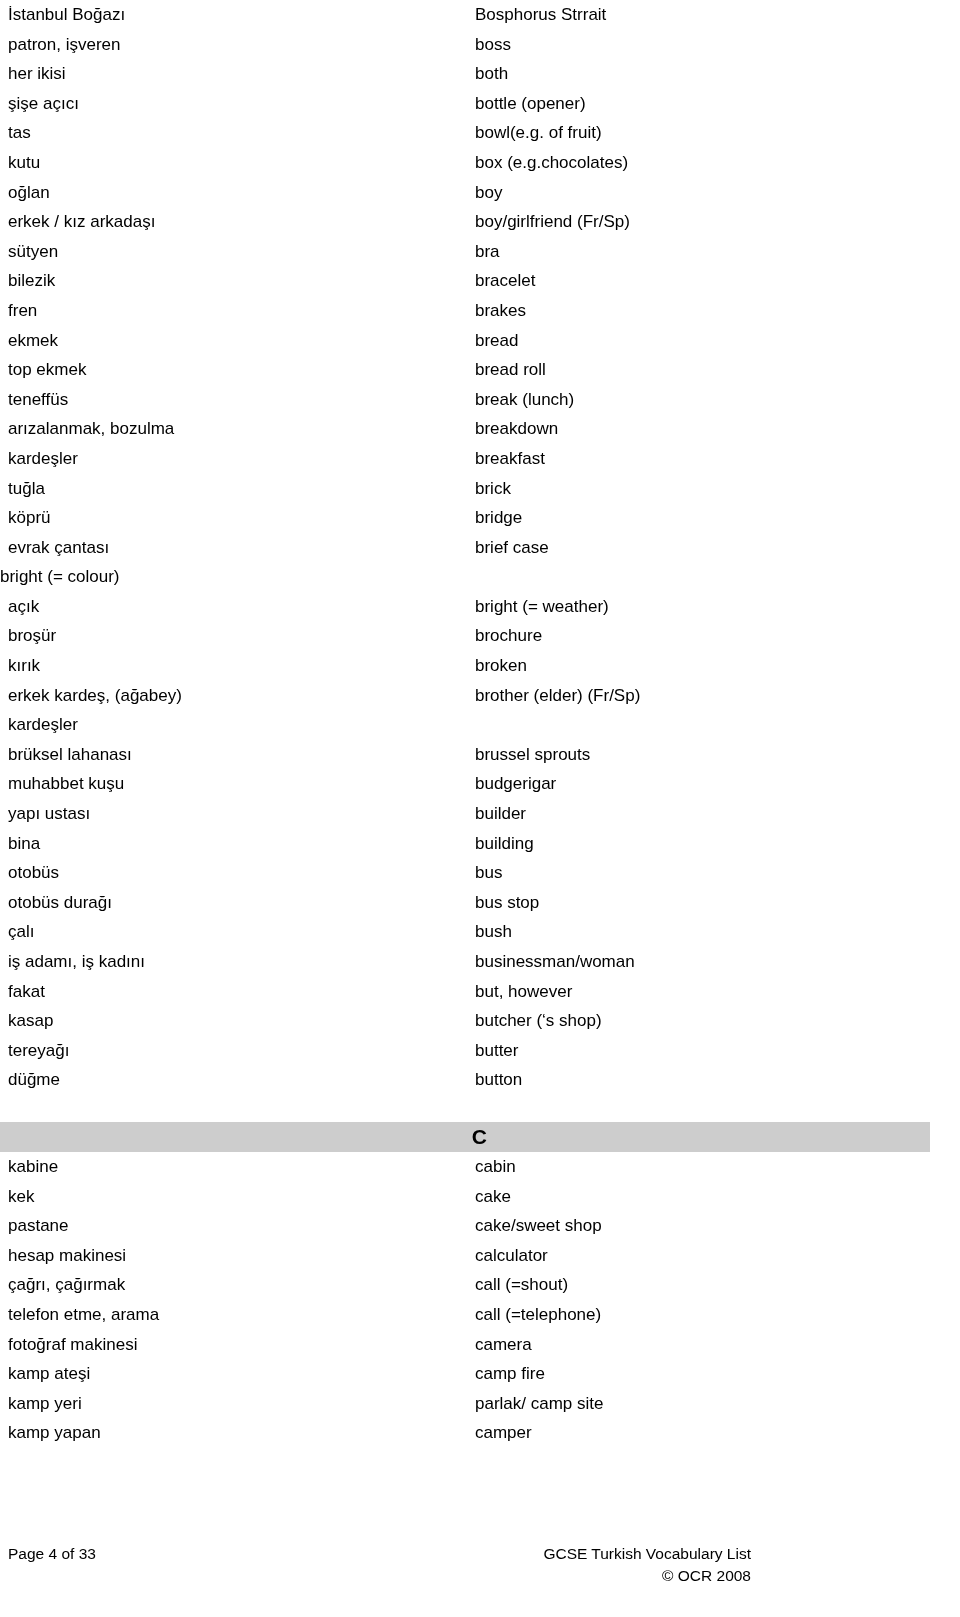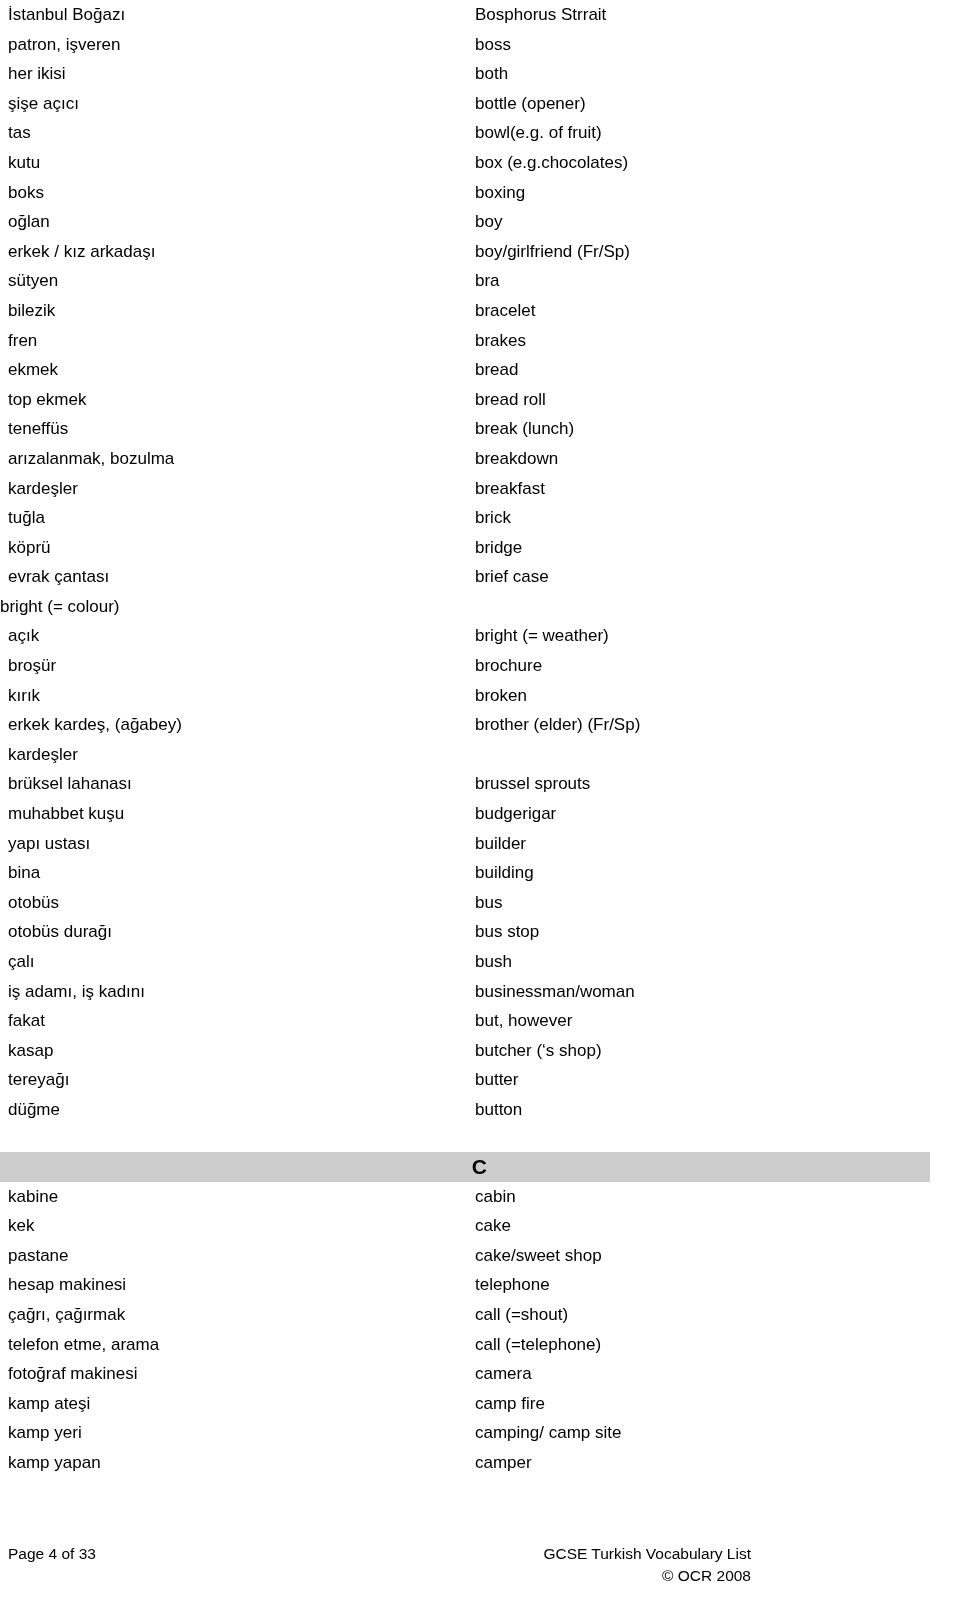--- a/index.html
+++ b/index.html
@@ -122,24 +122,20 @@
         </div>
         <div class="vocab-row">
           <div class="col-source">tas</div>
           <div class="col-target">bowl(e.g. of fruit)</div>
         </div>
         <div class="vocab-row">
           <div class="col-source">kutu</div>
           <div class="col-target">box (e.g.chocolates)</div>
         </div>
         <div class="vocab-row">
-          <div class="col-source">boks</div>
-          <div class="col-target">boxing</div>
-        </div>
-        <div class="vocab-row">
           <div class="col-source">oğlan</div>
           <div class="col-target">boy</div>
         </div>
         <div class="vocab-row">
           <div class="col-source">erkek / kız arkadaşı</div>
           <div class="col-target">boy/girlfriend (Fr/Sp)</div>
         </div>
         <div class="vocab-row">
           <div class="col-source">sütyen</div>
           <div class="col-target">bra</div>
@@ -267,41 +263,41 @@
         <div class="vocab-row">
           <div class="col-source">kek</div>
           <div class="col-target">cake</div>
         </div>
         <div class="vocab-row">
           <div class="col-source">pastane</div>
           <div class="col-target">cake/sweet shop</div>
         </div>
         <div class="vocab-row">
           <div class="col-source">hesap makinesi</div>
-          <div class="col-target">telephone</div>
+          <div class="col-target">calculator</div>
         </div>
         <div class="vocab-row">
           <div class="col-source">çağrı, çağırmak</div>
           <div class="col-target">call (=shout)</div>
         </div>
         <div class="vocab-row">
           <div class="col-source">telefon etme, arama</div>
           <div class="col-target">call (=telephone)</div>
         </div>
         <div class="vocab-row">
           <div class="col-source">fotoğraf makinesi</div>
           <div class="col-target">camera</div>
         </div>
         <div class="vocab-row">
           <div class="col-source">kamp ateşi</div>
           <div class="col-target">camp fire</div>
         </div>
         <div class="vocab-row">
           <div class="col-source">kamp yeri</div>
-          <div class="col-target">camping/ camp site</div>
+          <div class="col-target">parlak/ camp site</div>
         </div>
         <div class="vocab-row">
           <div class="col-source">kamp yapan</div>
           <div class="col-target">camper</div>
         </div>
       </div>
     </div>
 
   <div class="footer">
     <div class="footer-inner">

